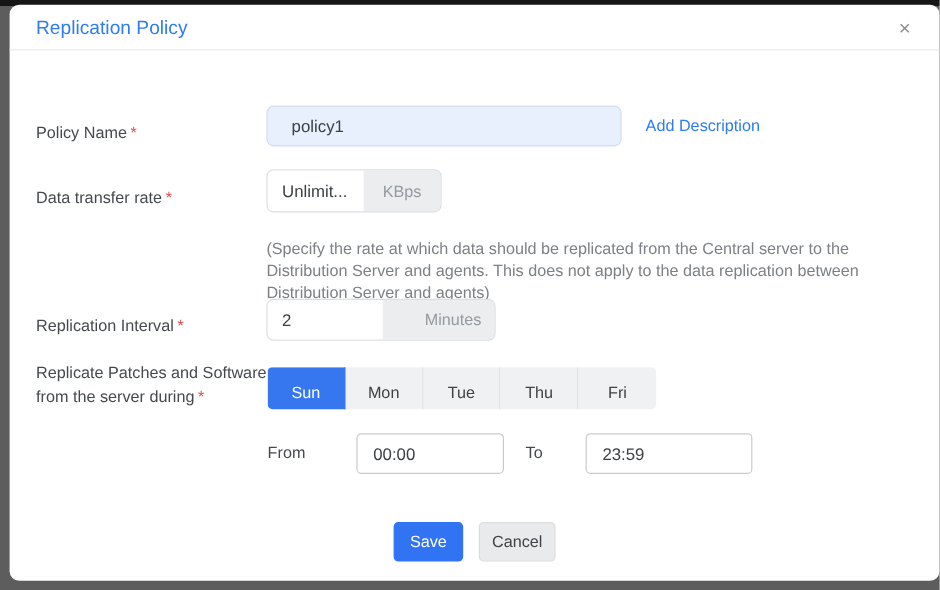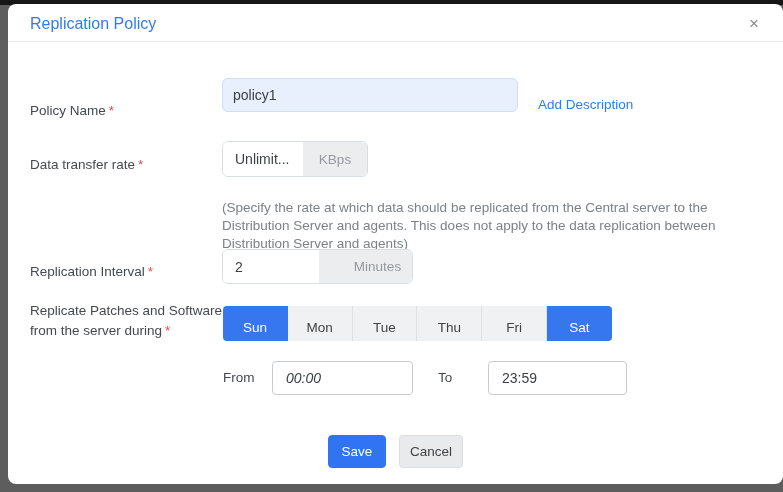--- a/index.html
+++ b/index.html
@@ -30,23 +30,23 @@
     cursor:pointer; background:none; border:none;
     font-family:"Liberation Sans", sans-serif;
   }
   .field-label {
     position:absolute; left:22px;
     font-size:13.5px; color:#45494e; line-height:1.45;
   }
   .req { color:#e5484d; margin-left:3px; }
   
   .policy-input {
-    position:absolute; left:214px; top:74px; width:296px; height:34px;
+    position:absolute; left:214px; top:84px; width:296px; height:34px;
     background:#e8f0fe; border:1px solid #cfdef2; border-radius:6px;
-    padding:0 10px; font-size:14px; color:#3c4043; outline:none;
+    padding:0 20px; font-size:14px; color:#3c4043; outline:none;
     font-family:"Liberation Sans", sans-serif;
   }
   .add-desc {
     position:absolute; left:530px; top:93px;
     font-size:13.5px; color:#2e7cf0; text-decoration:none; cursor:pointer;
   }
   
   .input-group {
     position:absolute; left:214px; display:flex;
     border:1px solid #d9dee3; border-radius:6px; overflow:hidden;
@@ -90,21 +90,21 @@
     position:absolute; font-size:13.5px; color:#45494e; top:366px;text-align:center;
   }
   .time-label.from { left:215px; }
   .time-label.to { left:430px; }
   .time-input {
     position:absolute; top:357px; height:34px;
     border:1px solid #c7cbd0; border-radius:4px; outline:none;
     padding:0 13px; font-size:14px; color:#3c4043;
     font-family:"Liberation Sans", sans-serif;
   }
-  .time-input.from { left:264px; width:141px;font-style:italic; }
+  .time-input.from { left:289px; width:123px; }
   .time-input.to { left:480px; width:139px; }
   
   .footer {
     position:absolute; left:0; right:0; top:431px;
     display:flex; justify-content:center; gap:13px;
   }
   .btn {
     height:33px; border-radius:4px; font-size:13.5px; cursor:pointer;
     font-family:"Liberation Sans", sans-serif;
   }
@@ -151,21 +151,20 @@
   <div class="field-label" style="top:297px;">
     <span>Replicate Patches and Software</span><br>
     <span>from the server during</span><span class="req">*</span>
   </div>
   <div class="day-group">
     <button class="day-btn selected">Sun</button>
     <button class="day-btn">Mon</button>
     <button class="day-btn">Tue</button>
     <button class="day-btn">Thu</button>
     <button class="day-btn">Fri</button>
-    <button class="day-btn selected">Sat</button>
   </div>
 
   <div class="time-label from">From</div>
   <input class="time-input from" type="text" value="00:00" style="">
   <div class="time-label to">To</div>
   <input class="time-input to" type="text" value="23:59" style="">
 
   <div class="footer">
     <button class="btn btn-save">Save</button>
     <button class="btn btn-cancel">Cancel</button>

